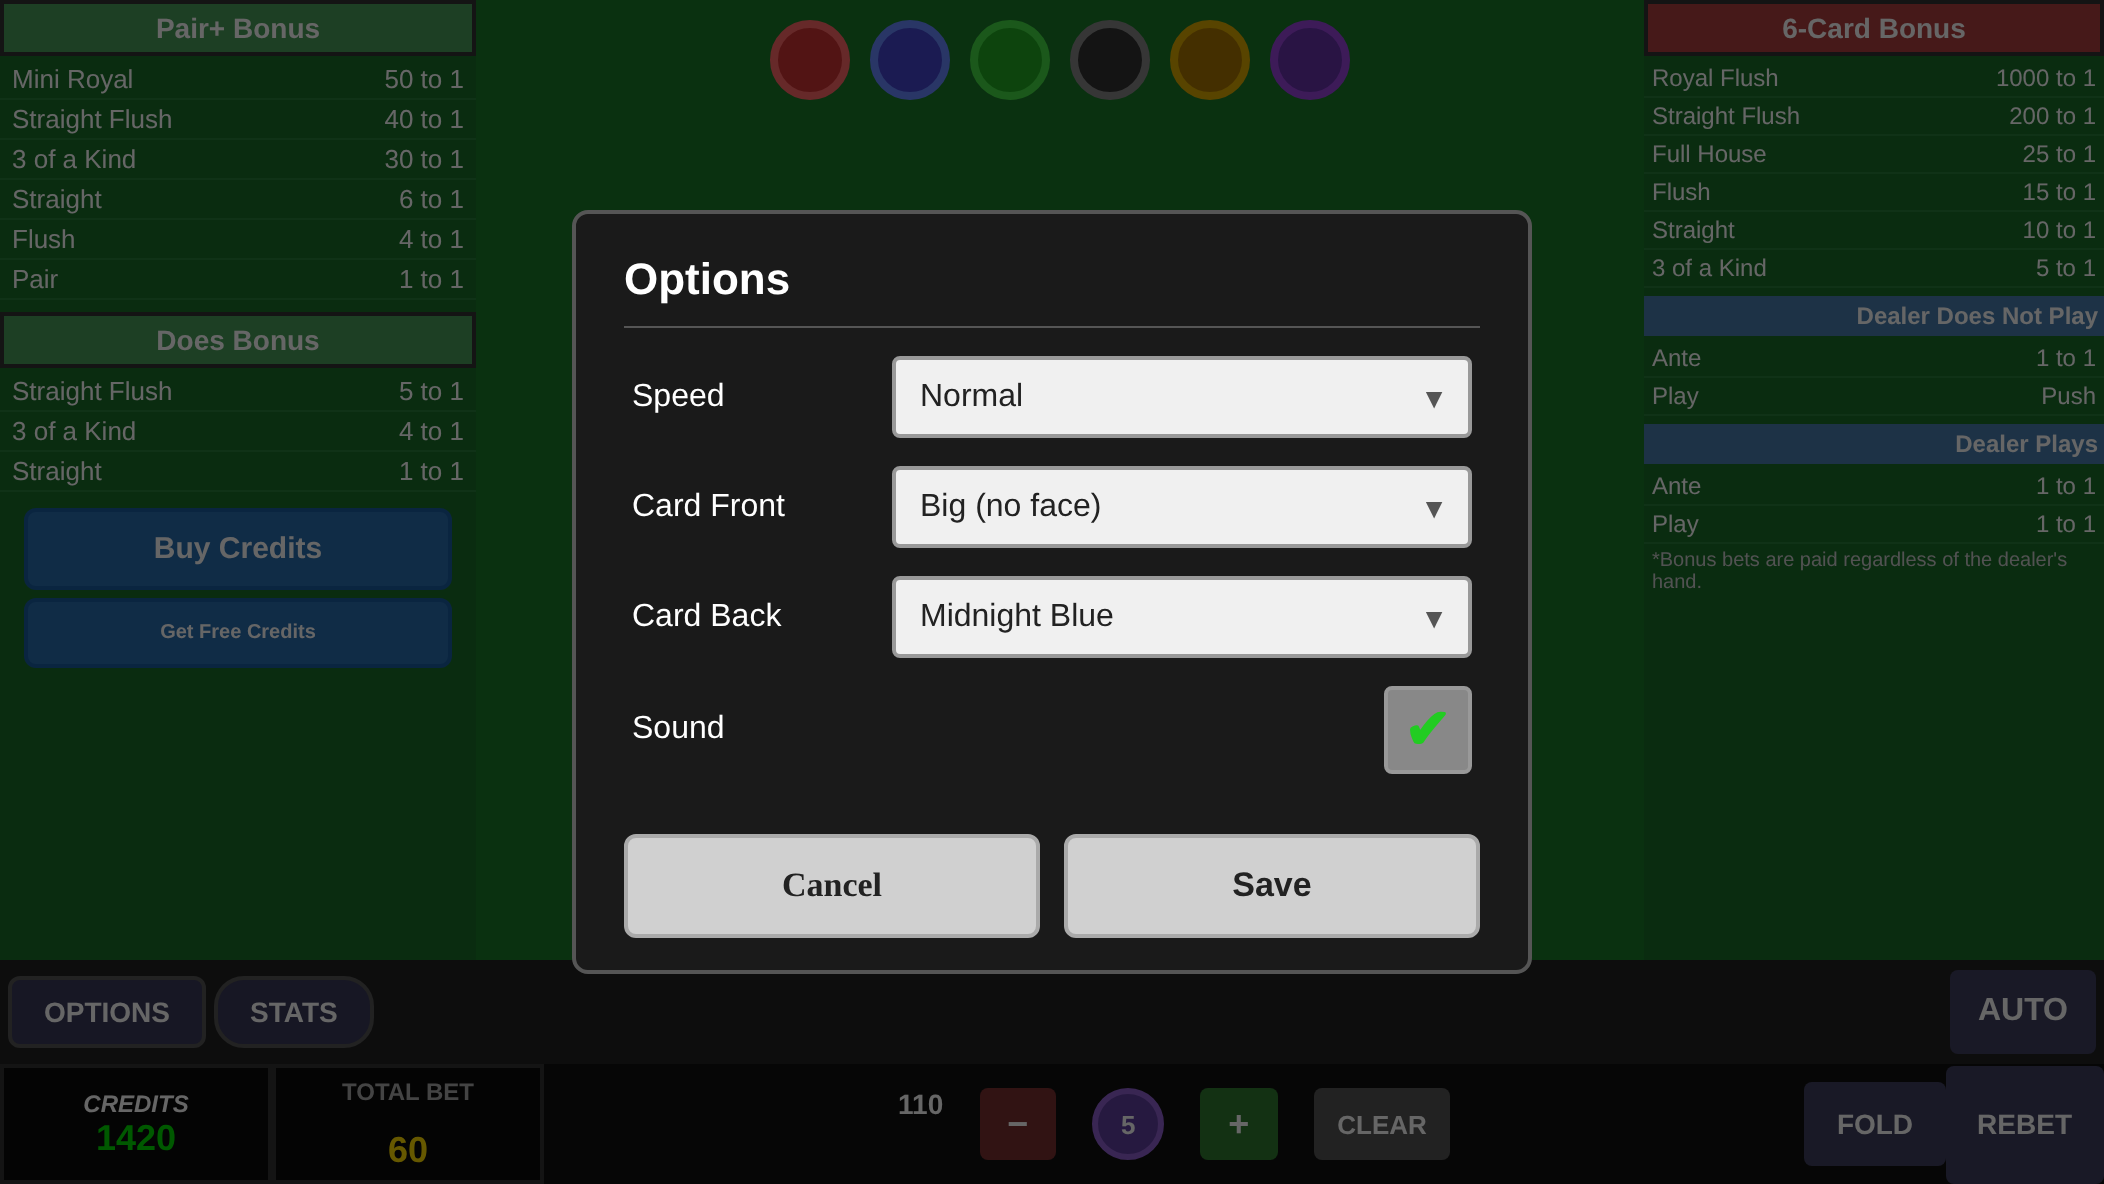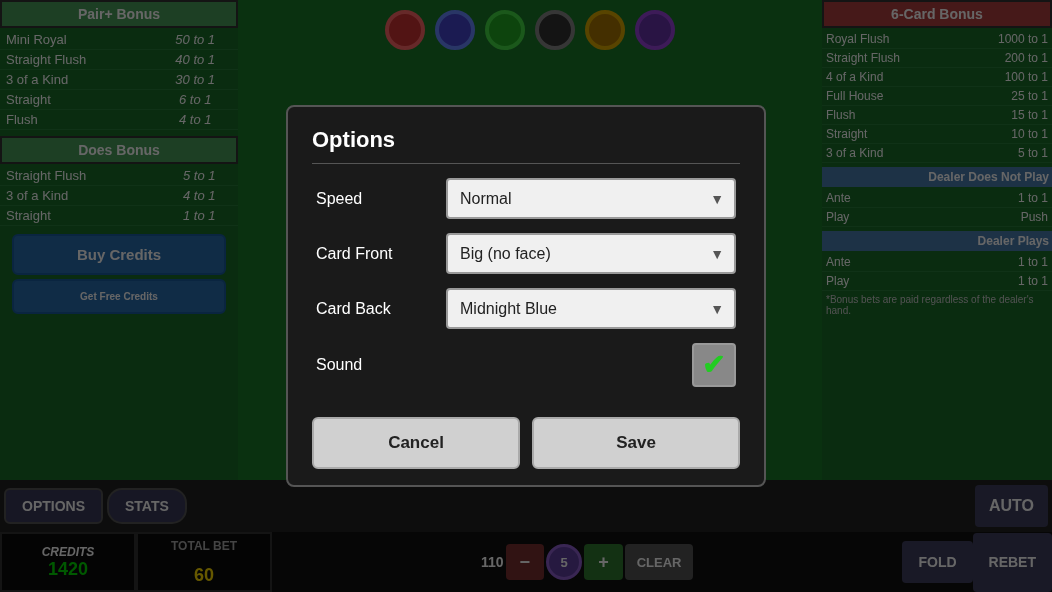--- a/index.html
+++ b/index.html
@@ -47,22 +47,21 @@
       color: white;
       margin-bottom: 4px;
     }
 
     .bonus-table td {
       padding: 2px 6px;
       border-bottom: 1px solid #2a7e3a;
     }
 
     .bonus-table td:last-child {
-      text-align: center;
-      font-style: italic;
+      text-align: right;
     }
 
     .ante-bonus-header {
       background: #4a9e5a;
       border: 2px solid #333;
       text-align: center;
       color: white;
       font-weight: bold;
       font-size: 14px;
       padding: 4px;
@@ -210,23 +209,23 @@
 
     .total-bet-value {
       font-size: 18px;
       color: #ffdd00;
       font-weight: bold;
     }
 
     .bottom-center {
       flex: 1;
       display: flex;
-      align-items: center;
-      justify-content: center;
-      gap: 2px;
+      align-items: flex-start;
+      justify-content: center;
+      gap: 18px;
       padding: 0 6px;
     }
 
     .bottom-num {
       color: white;
       font-size: 14px;
       font-weight: bold;
     }
 
     .bottom-btn {
@@ -523,20 +522,21 @@
     .modal-cancel-btn {
       flex: 1;
       background: #d0d0d0;
       border: 2px solid #aaa;
       border-radius: 6px;
       padding: 14px;
       font-size: 17px;
       font-weight: bold;
       color: #222;
       cursor: pointer;
+      font-family: Liberation Serif, serif;
     }
 
     .modal-save-btn {
       flex: 1;
       background: #d0d0d0;
       border: 2px solid #aaa;
       border-radius: 6px;
       padding: 14px;
       font-size: 17px;
       font-weight: bold;
@@ -565,20 +565,24 @@
           <td>3 of a Kind</td>
           <td>30 to 1</td>
         </tr>
     <tr>
           <td>Straight</td>
           <td>6 to 1</td>
         </tr>
     <tr>
           <td>Flush</td>
           <td>4 to 1</td>
+        </tr>
+    <tr>
+          <td>Pair</td>
+          <td>1 to 1</td>
         </tr>
   </tbody>
     </table>
   <div class="ante-bonus-header">Does Bonus</div>
   <table class="bonus-table">
     <tbody>
         <tr>
           <td>Straight Flush</td>
           <td>5 to 1</td>
         </tr>
@@ -600,24 +604,20 @@
   <div class="six-card-header">6-Card Bonus</div>
   <table class="right-bonus-table">
     <tbody>
         <tr>
           <td>Royal Flush</td>
           <td>1000 to 1</td>
         </tr>
     <tr>
           <td>Straight Flush</td>
           <td>200 to 1</td>
-        </tr>
-    <tr>
-          <td>4 of a Kind</td>
-          <td>100 to 1</td>
         </tr>
     <tr>
           <td>Full House</td>
           <td>25 to 1</td>
         </tr>
     <tr>
           <td>Flush</td>
           <td>15 to 1</td>
         </tr>
     <tr>

